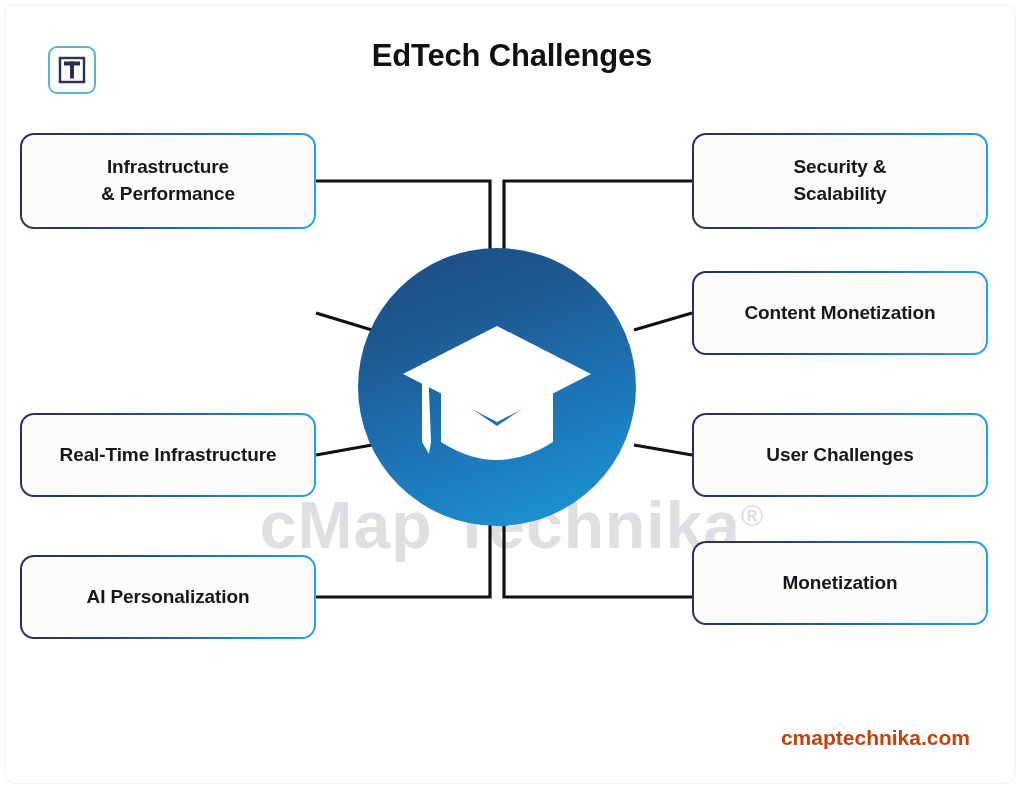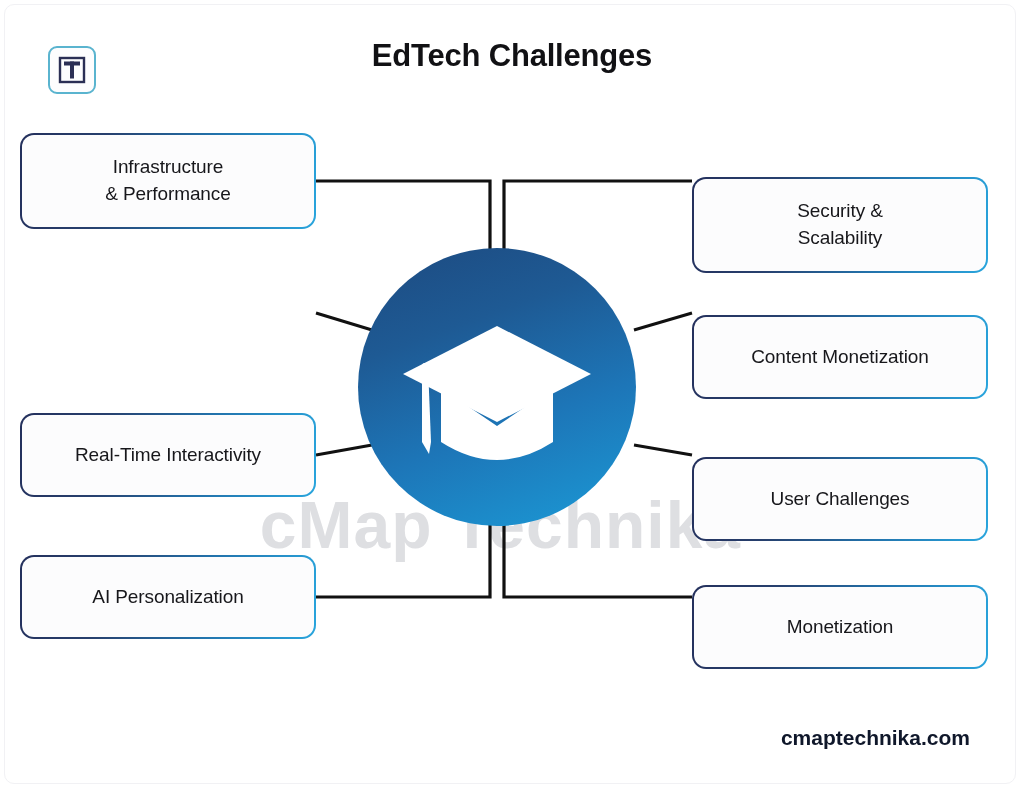--- a/index.html
+++ b/index.html
@@ -107,40 +107,40 @@
     border-radius: 12px;
     width: 100%;
     height: 100%;
     box-sizing: border-box;
     display: flex;
     align-items: center;
     justify-content: center;
     text-align: center;
     padding: 0 16px;
     font-size: 19px;
-    font-weight: normal;
+    font-weight: bold;
     color: #17171b;
     line-height: 1.42;
     letter-spacing: -0.1px;
   }
   .node.tall   { height: 96px; }
   .node.tall .node-inner  { height: 92px; }
   .node.short  { height: 84px; }
   .node.short .node-inner { height: 80px; }
 
   .left  { left: 20px; }
-  .right { left: 692px; margin-top: 44px; }
+  .right { left: 692px; }
 
   
   #site-link {
     position: absolute;
     right: 54px; top: 726px;
     font-size: 21px;
     font-weight: bold;
-    color: #0f172a;
+    color: #c2410c;
     z-index: 5;
   }
 </style>
 </head>
 <body>
 
 <div id="canvas">
 
   <div id="frame"></div>
 
@@ -199,21 +199,21 @@
     <div class="node-inner">
       <span>
         <span>Infrastructure</span><br>
         <span>&amp; Performance</span>
       </span>
     </div>
   </div>
 
 
   <div class="node left short" style="top:413px">
-    <div class="node-inner">Real-Time Interactivity</div>
+    <div class="node-inner">Real-Time Infrastructure</div>
   </div>
 
   <div class="node left short" style="top:555px">
     <div class="node-inner">AI Personalization</div>
   </div>
 
   <div class="node right tall" style="top:133px">
     <div class="node-inner">
       <span>
         <span>Security &amp;</span><br>

